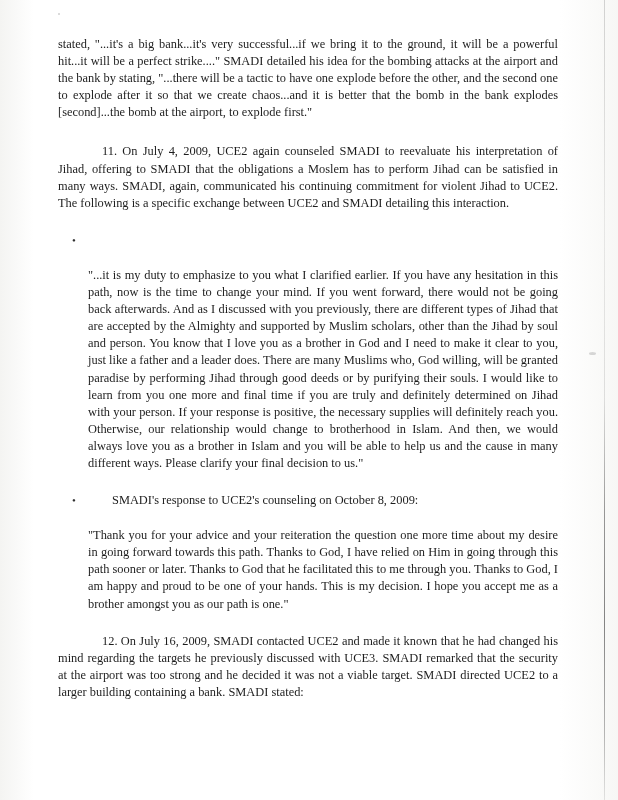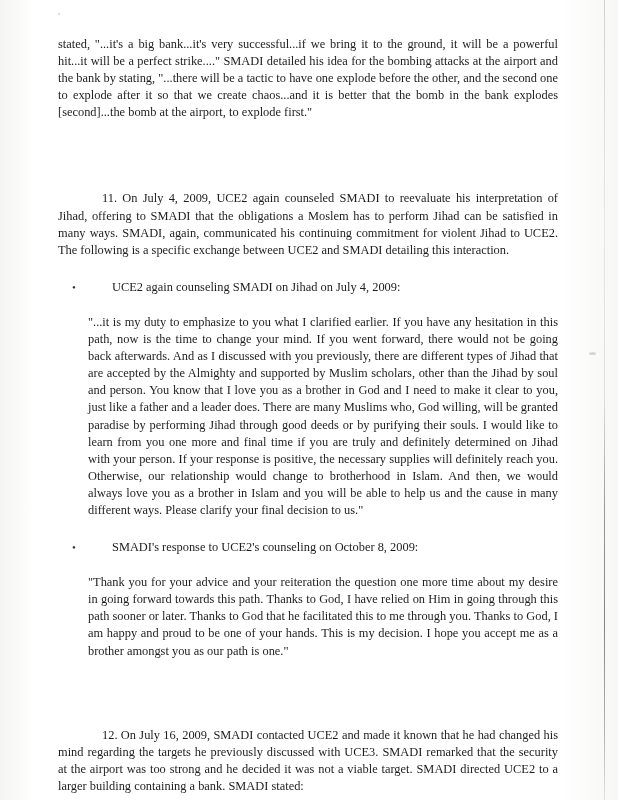--- a/index.html
+++ b/index.html
@@ -70,21 +70,20 @@
     font-size: 12.4px;
     line-height: 17.1px;
     color: #1d1d1d;
     text-align: justify;
     margin: 0;
     text-indent: 0;
     -webkit-font-smoothing: antialiased;
   }
   .body-par.indented {
     text-indent: 44px;
-    margin-top: 47px;
   }
   .gap-18 { height: 18px; }
   .gap-20 { height: 20px; }
   .gap-22 { height: 22px; }
 
   .bullet-row {
     display: flex;
     align-items: flex-start;
     font-size: 12.4px;
     line-height: 17.1px;
@@ -139,21 +138,20 @@
     <p class="body-par">stated, "...it's a big bank...it's very successful...if we bring it to the ground, it will be a powerful hit...it will be a perfect strike...."  SMADI detailed his idea for the bombing attacks at the airport and the bank by stating, "...there will be a tactic to have one explode before the other, and the second one to explode after it so that we create chaos...and it is better that the bomb in the bank explodes [second]...the bomb at the airport, to explode first."</p>
 
     <div class="gap-22"></div>
 
     <p class="body-par indented">11.  On July 4, 2009, UCE2 again counseled SMADI to reevaluate his interpretation of Jihad, offering to SMADI that the obligations a Moslem has to perform Jihad can be satisfied in many ways.  SMADI, again, communicated his continuing commitment for violent Jihad to UCE2.  The following is a specific exchange between UCE2 and SMADI detailing this interaction.</p>
 
     <div class="gap-20"></div>
 
     <div class="bullet-row">
       <span class="bullet-mark">•</span>
-      <span class="bullet-text">UCE2 again counseling SMADI on Jihad on July 4, 2009:</span>
     </div>
 
     <div class="gap-18"></div>
 
     <div class="quote-block">"...it is my duty to emphasize to you what I clarified earlier.  If you have any hesitation in this path, now is the time to change your mind.  If you went forward, there would not be going back afterwards.  And as I discussed with you previously, there are different types of Jihad that are accepted by the Almighty and supported by Muslim scholars, other than the Jihad by soul and person.  You know that I love you as a brother in God and I need to make it clear to you, just like a father and a leader does.  There are many Muslims who, God willing, will be granted paradise by performing Jihad through good deeds or by purifying their souls.  I would like to learn from you one more and final time if you are truly and definitely determined on Jihad with your person.  If your response is positive, the necessary supplies will definitely reach you.  Otherwise, our relationship would change to brotherhood in Islam.  And then, we would always love you as a brother in Islam and you will be able to help us and the cause in many different ways.  Please clarify your final decision to us."</div>
 
     <div class="gap-20"></div>
 
     <div class="bullet-row">
       <span class="bullet-mark">•</span>

